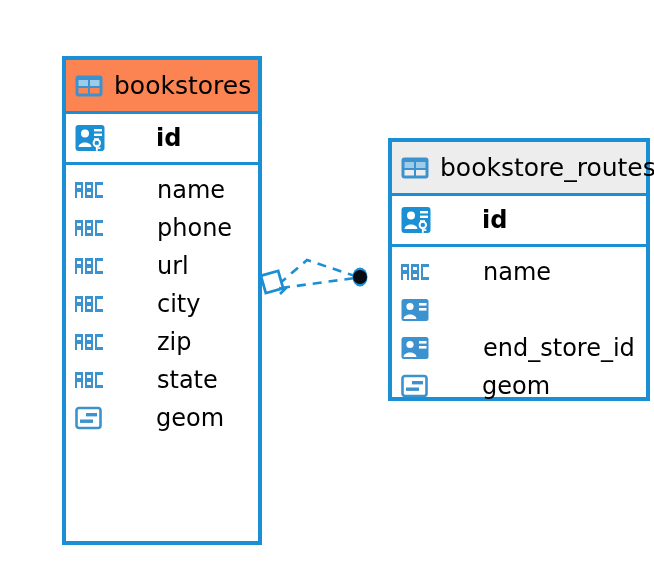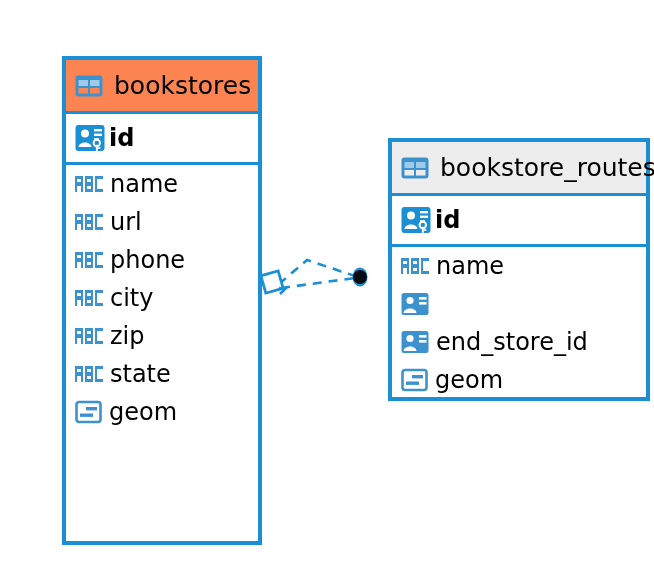--- a/index.html
+++ b/index.html
@@ -62,26 +62,27 @@
 
   .field-row {
     box-sizing: border-box;
     display: flex;
     align-items: center;
     padding-left: 9px;
     font-size: 24px;
     color: #000000;
     white-space: nowrap;
     height: 38px;
+    gap: 47px;
   }
   .field-row.pk {
     height: 48px;
     font-weight: bold;
   }
-  .fields-section { }
+  .fields-section { padding-top: 6px; }
 
   .field-label { margin-left: 7px; line-height: 1; }
   .field-row.pk .field-label { margin-left: 4px; }
   .entity-header .field-label { margin-left: 11px; }
 
   
   .icon {
     display: inline-block;
     flex: 0 0 auto;
     line-height: 0;
@@ -185,39 +186,39 @@
                 <rect x="2" y="4" width="4" height="3" fill="#fff"></rect>
                 <rect x="2" y="11" width="4" height="6" fill="#fff"></rect>
               <rect x="10" y="1" width="8" height="16"></rect>
                 <rect x="12" y="4" width="4" height="3" fill="#fff"></rect>
                 <rect x="12" y="11" width="4" height="3" fill="#fff"></rect>
               <rect x="20" y="1" width="8" height="16"></rect>
                 <rect x="22" y="4" width="6" height="10" fill="#fff"></rect>
             </g>
           </svg>
         </span>
+        <span class="field-label">phone</span>
+      </div>
+
+      <div class="field-row">
+        <span class="icon icon-abc">
+          <svg viewBox="0 0 28 18" xmlns="http://www.w3.org/2000/svg">
+            <g fill="#3C92CE">
+              <rect x="0" y="1" width="8" height="16"></rect>
+                <rect x="2" y="4" width="4" height="3" fill="#fff"></rect>
+                <rect x="2" y="11" width="4" height="6" fill="#fff"></rect>
+              <rect x="10" y="1" width="8" height="16"></rect>
+                <rect x="12" y="4" width="4" height="3" fill="#fff"></rect>
+                <rect x="12" y="11" width="4" height="3" fill="#fff"></rect>
+              <rect x="20" y="1" width="8" height="16"></rect>
+                <rect x="22" y="4" width="6" height="10" fill="#fff"></rect>
+            </g>
+          </svg>
+        </span>
         <span class="field-label">url</span>
-      </div>
-
-      <div class="field-row">
-        <span class="icon icon-abc">
-          <svg viewBox="0 0 28 18" xmlns="http://www.w3.org/2000/svg">
-            <g fill="#3C92CE">
-              <rect x="0" y="1" width="8" height="16"></rect>
-                <rect x="2" y="4" width="4" height="3" fill="#fff"></rect>
-                <rect x="2" y="11" width="4" height="6" fill="#fff"></rect>
-              <rect x="10" y="1" width="8" height="16"></rect>
-                <rect x="12" y="4" width="4" height="3" fill="#fff"></rect>
-                <rect x="12" y="11" width="4" height="3" fill="#fff"></rect>
-              <rect x="20" y="1" width="8" height="16"></rect>
-                <rect x="22" y="4" width="6" height="10" fill="#fff"></rect>
-            </g>
-          </svg>
-        </span>
-        <span class="field-label">phone</span>
       </div>
 
 
 
       <div class="field-row">
         <span class="icon icon-abc">
           <svg viewBox="0 0 28 18" xmlns="http://www.w3.org/2000/svg">
             <g fill="#3C92CE">
               <rect x="0" y="1" width="8" height="16"></rect>
                 <rect x="2" y="4" width="4" height="3" fill="#fff"></rect>

